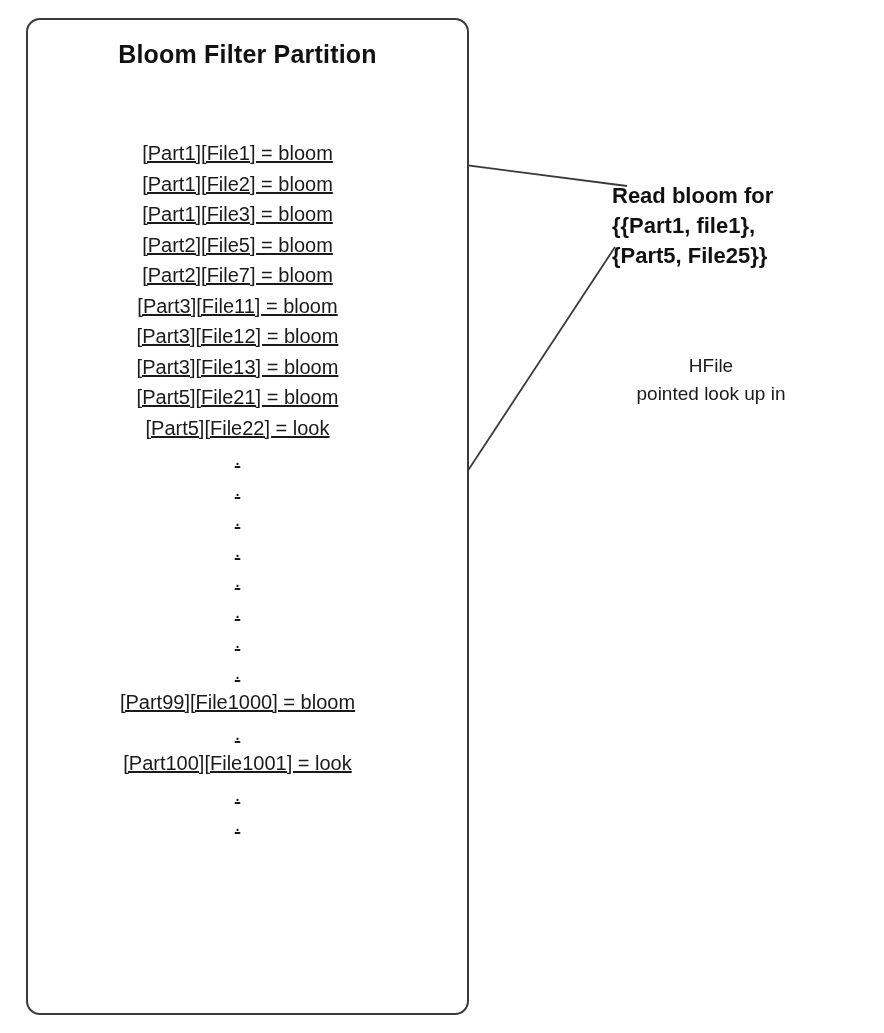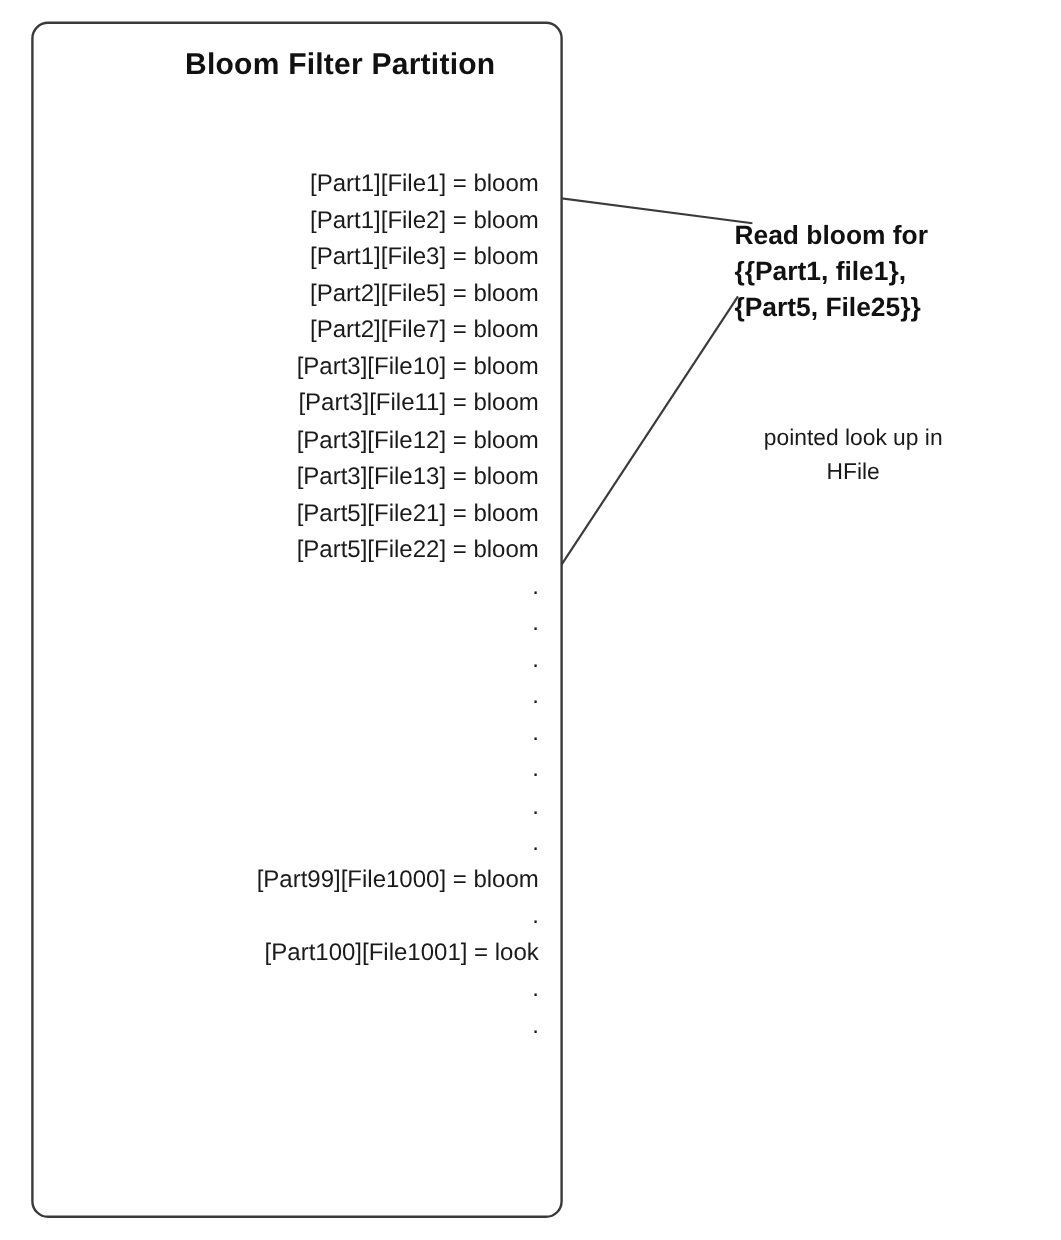--- a/index.html
+++ b/index.html
@@ -36,29 +36,29 @@
   #partition-title {
     position: absolute;
     left: 26px;
     top: 40px;
     width: 443px;
     text-align: center;
     font-size: 25px;
     font-weight: bold;
     color: #111111;
     letter-spacing: 0.2px;
-    padding-left: 36px;
   }
   
   #entry-list {
     position: absolute;
     left: 26px;
     top: 138px;
     width: 423px;
-    text-align: right;
+    text-align: center;
+    text-decoration: underline;
   }
   .entry {
     font-size: 20px;
     line-height: 30.5px;
     color: #1a1a1a;
     white-space: pre;
   }
   .dot-row {
     font-size: 20px;
     line-height: 30.5px;
@@ -106,26 +106,25 @@
 
 <div id="partition-box"></div>
 <div id="partition-title">Bloom Filter Partition</div>
 
 <div id="entry-list">
   <div class="entry">[Part1][File1] = bloom</div>
   <div class="entry">[Part1][File2] = bloom</div>
   <div class="entry">[Part1][File3] = bloom</div>
   <div class="entry">[Part2][File5] = bloom</div>
   <div class="entry">[Part2][File7] = bloom</div>
-  <div class="entry">[Part3][File10] = bloom</div>
   <div class="entry">[Part3][File11] = bloom</div>
   <div class="entry">[Part3][File12] = bloom</div>
   <div class="entry">[Part3][File13] = bloom</div>
   <div class="entry">[Part5][File21] = bloom</div>
-  <div class="entry">[Part5][File22] = bloom</div>
+  <div class="entry">[Part5][File22] = look</div>
 
   <div class="dot-row">.</div>
   <div class="dot-row">.</div>
   <div class="dot-row">.</div>
   <div class="dot-row">.</div>
   <div class="dot-row">.</div>
   <div class="dot-row">.</div>
   <div class="dot-row">.</div>
   <div class="dot-row">.</div>
 
@@ -136,15 +135,15 @@
   <div class="dot-row">.</div>
 </div>
 
 <div id="read-bloom-label">
   <div>Read bloom for</div>
   <div>{{Part1, file1},</div>
   <div>{Part5, File25}}</div>
 </div>
 
 <div id="pointed-lookup-label">
+  <div>HFile</div>
   <div>pointed look up in</div>
-  <div>HFile</div>
 </div>
 
 </body></html>

